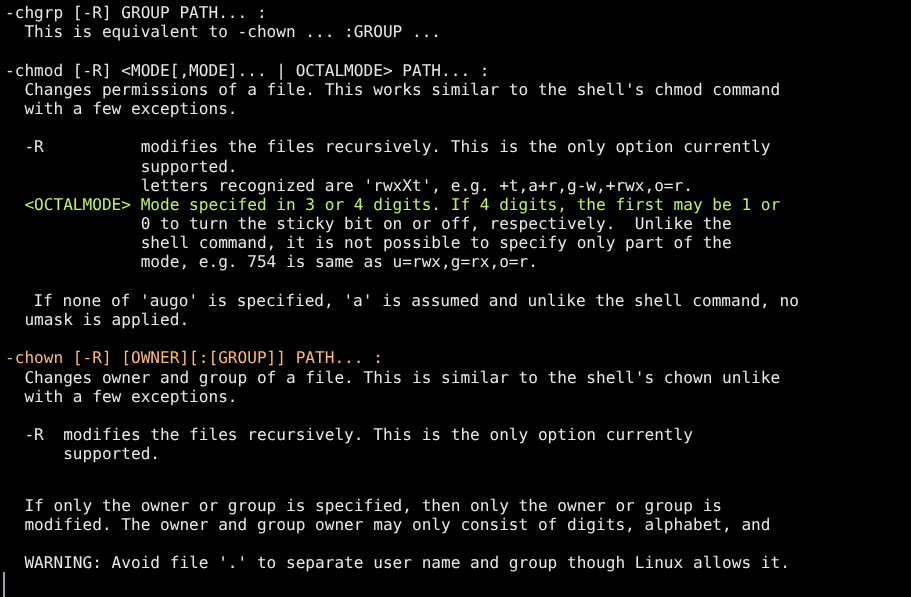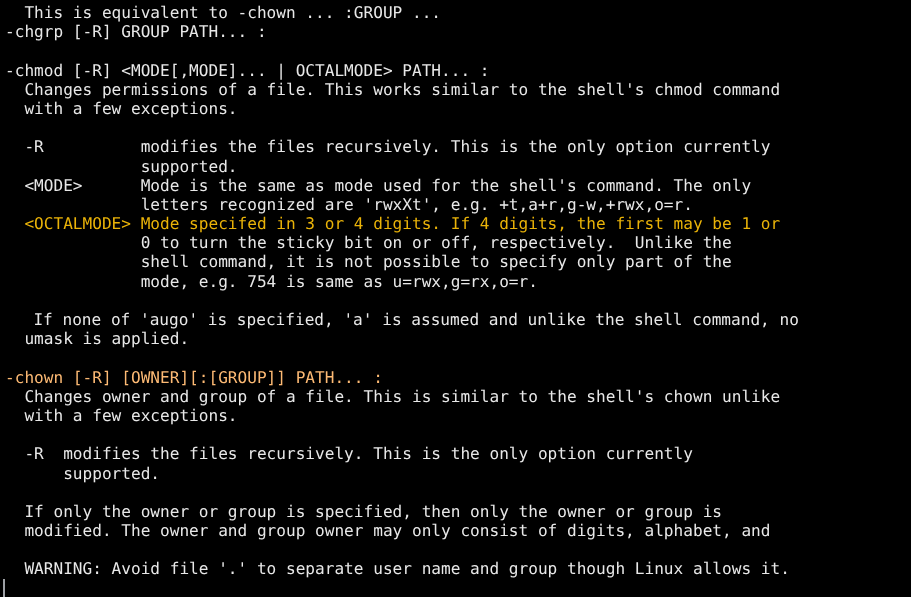--- a/index.html
+++ b/index.html
@@ -52,45 +52,44 @@
   }
 </style>
 </head>
 <body>
 
 <div id="screen">
 
   <div id="left-edge" style="background: rgb(185, 188, 194);"></div>
 
   <div id="console" style="background: rgb(0, 0, 0);">
+      <div class="line" style="color: rgb(232, 232, 232);">-chgrp [-R] GROUP PATH... :</div>
       <div class="line" style="color: rgb(232, 232, 232);">  This is equivalent to -chown ... :GROUP ...</div>
-      <div class="line" style="color: rgb(232, 232, 232);">-chgrp [-R] GROUP PATH... :</div>
       <div class="line blank" style="color: transparent;"> </div>
       <div class="line" style="color: rgb(232, 232, 232);">-chmod [-R] &lt;MODE[,MODE]... | OCTALMODE&gt; PATH... :</div>
       <div class="line" style="color: rgb(232, 232, 232);">  Changes permissions of a file. This works similar to the shell's chmod command</div>
       <div class="line" style="color: rgb(232, 232, 232);">  with a few exceptions.</div>
       <div class="line blank" style="color: transparent;"> </div>
       <div class="line" style="color: rgb(232, 232, 232);">  -R          modifies the files recursively. This is the only option currently</div>
       <div class="line" style="color: rgb(232, 232, 232);">              supported.</div>
-      <div class="line" style="color: rgb(232, 232, 232);">  &lt;MODE&gt;      Mode is the same as mode used for the shell's command. The only</div>
       <div class="line" style="color: rgb(232, 232, 232);">              letters recognized are 'rwxXt', e.g. +t,a+r,g-w,+rwx,o=r.</div>
-      <div class="line" style="color: #eab308;">  &lt;OCTALMODE&gt; Mode specifed in 3 or 4 digits. If 4 digits, the first may be 1 or</div>
+      <div class="line" style="color: #bef264;">  &lt;OCTALMODE&gt; Mode specifed in 3 or 4 digits. If 4 digits, the first may be 1 or</div>
       <div class="line" style="color: rgb(232, 232, 232);">              0 to turn the sticky bit on or off, respectively.  Unlike the</div>
       <div class="line" style="color: rgb(232, 232, 232);">              shell command, it is not possible to specify only part of the</div>
       <div class="line" style="color: rgb(232, 232, 232);">              mode, e.g. 754 is same as u=rwx,g=rx,o=r.</div>
       <div class="line blank" style="color: transparent;"> </div>
       <div class="line" style="color: rgb(232, 232, 232); padding-left: 14px;">  If none of 'augo' is specified, 'a' is assumed and unlike the shell command, no</div>
       <div class="line" style="color: rgb(232, 232, 232);">  umask is applied.</div>
       <div class="line blank" style="color: transparent;"> </div>
       <div class="line" style="color: #fdba74;">-chown [-R] [OWNER][:[GROUP]] PATH... :</div>
       <div class="line" style="color: rgb(232, 232, 232);">  Changes owner and group of a file. This is similar to the shell's chown unlike</div>
       <div class="line" style="color: rgb(232, 232, 232);">  with a few exceptions.</div>
       <div class="line blank" style="color: transparent;"> </div>
       <div class="line" style="color: rgb(232, 232, 232);">  -R  modifies the files recursively. This is the only option currently</div>
       <div class="line" style="color: rgb(232, 232, 232);">      supported.</div>
       <div class="line blank" style="color: transparent;"> </div>
-      <div class="line" style="color: rgb(232, 232, 232);">  If only the owner or group is specified, then only the owner or group is</div>
+      <div class="line" style="color: rgb(232, 232, 232); margin-top: 13px;">  If only the owner or group is specified, then only the owner or group is</div>
       <div class="line" style="color: rgb(232, 232, 232);">  modified. The owner and group owner may only consist of digits, alphabet, and</div>
       <div class="line blank" style="color: transparent;"> </div>
       <div class="line" style="color: rgb(232, 232, 232);">  WARNING: Avoid file '.' to separate user name and group though Linux allows it.</div>
     </div>
 
 </div>
 
 </body></html>

